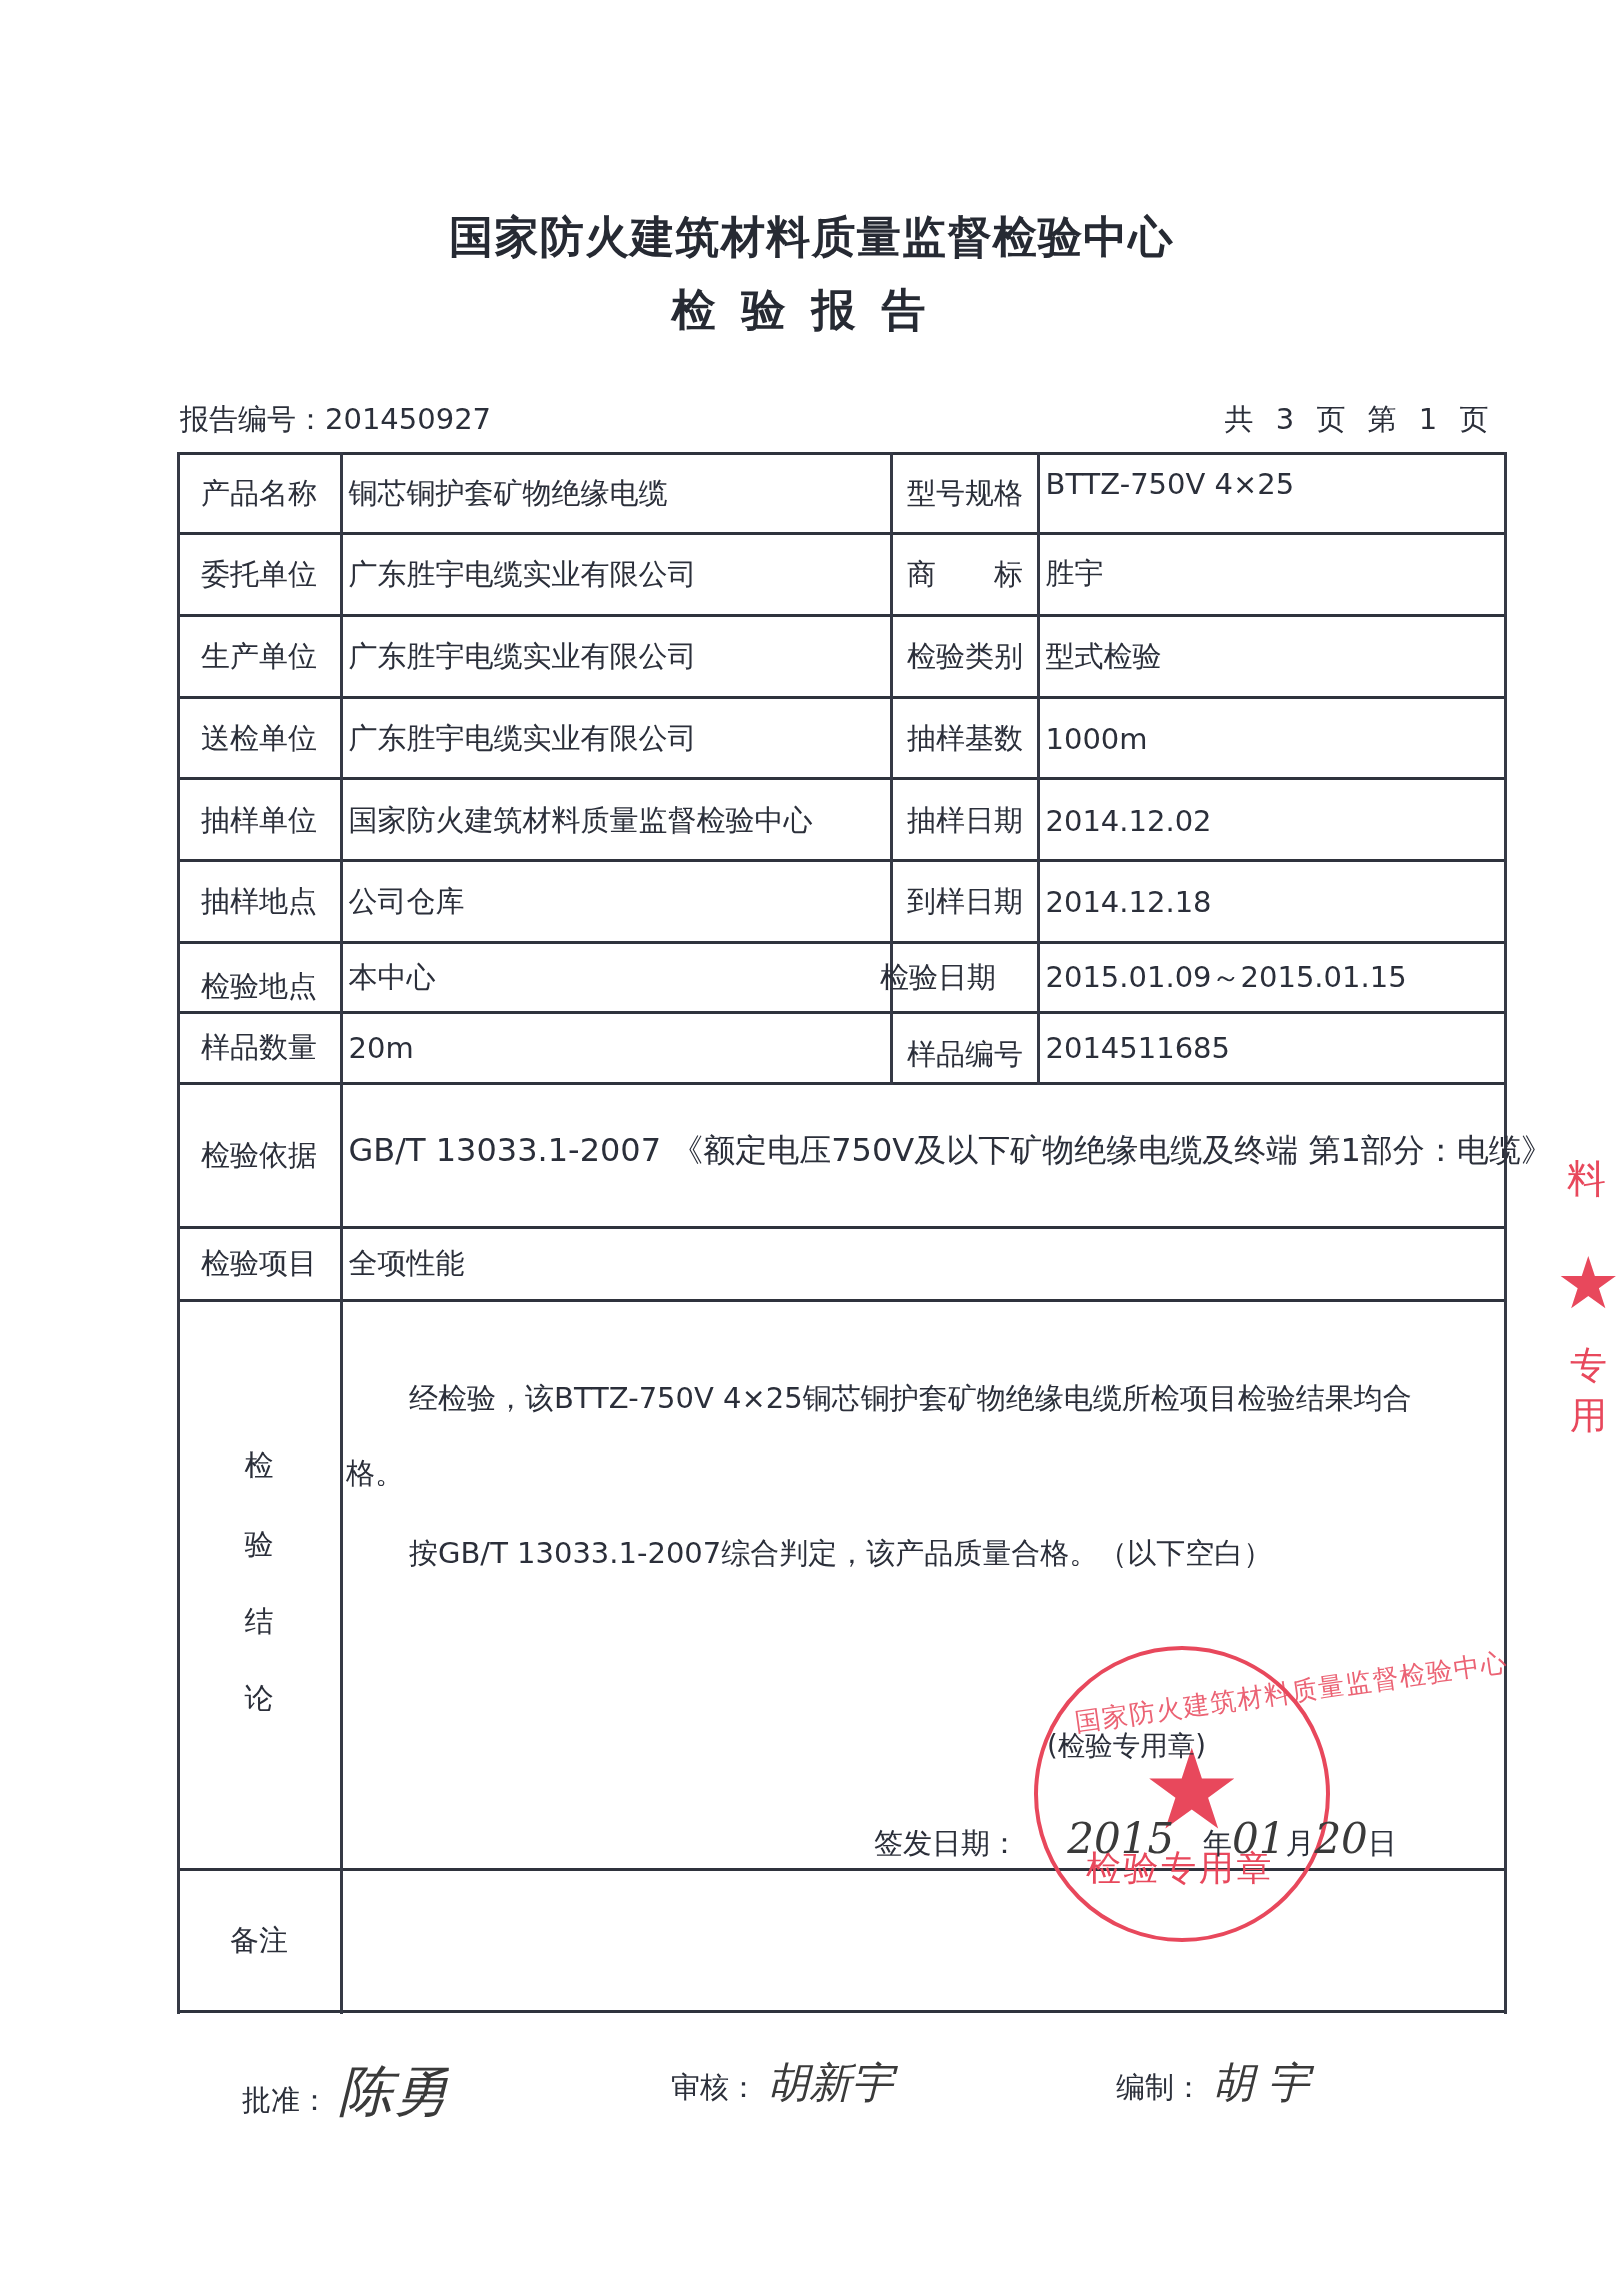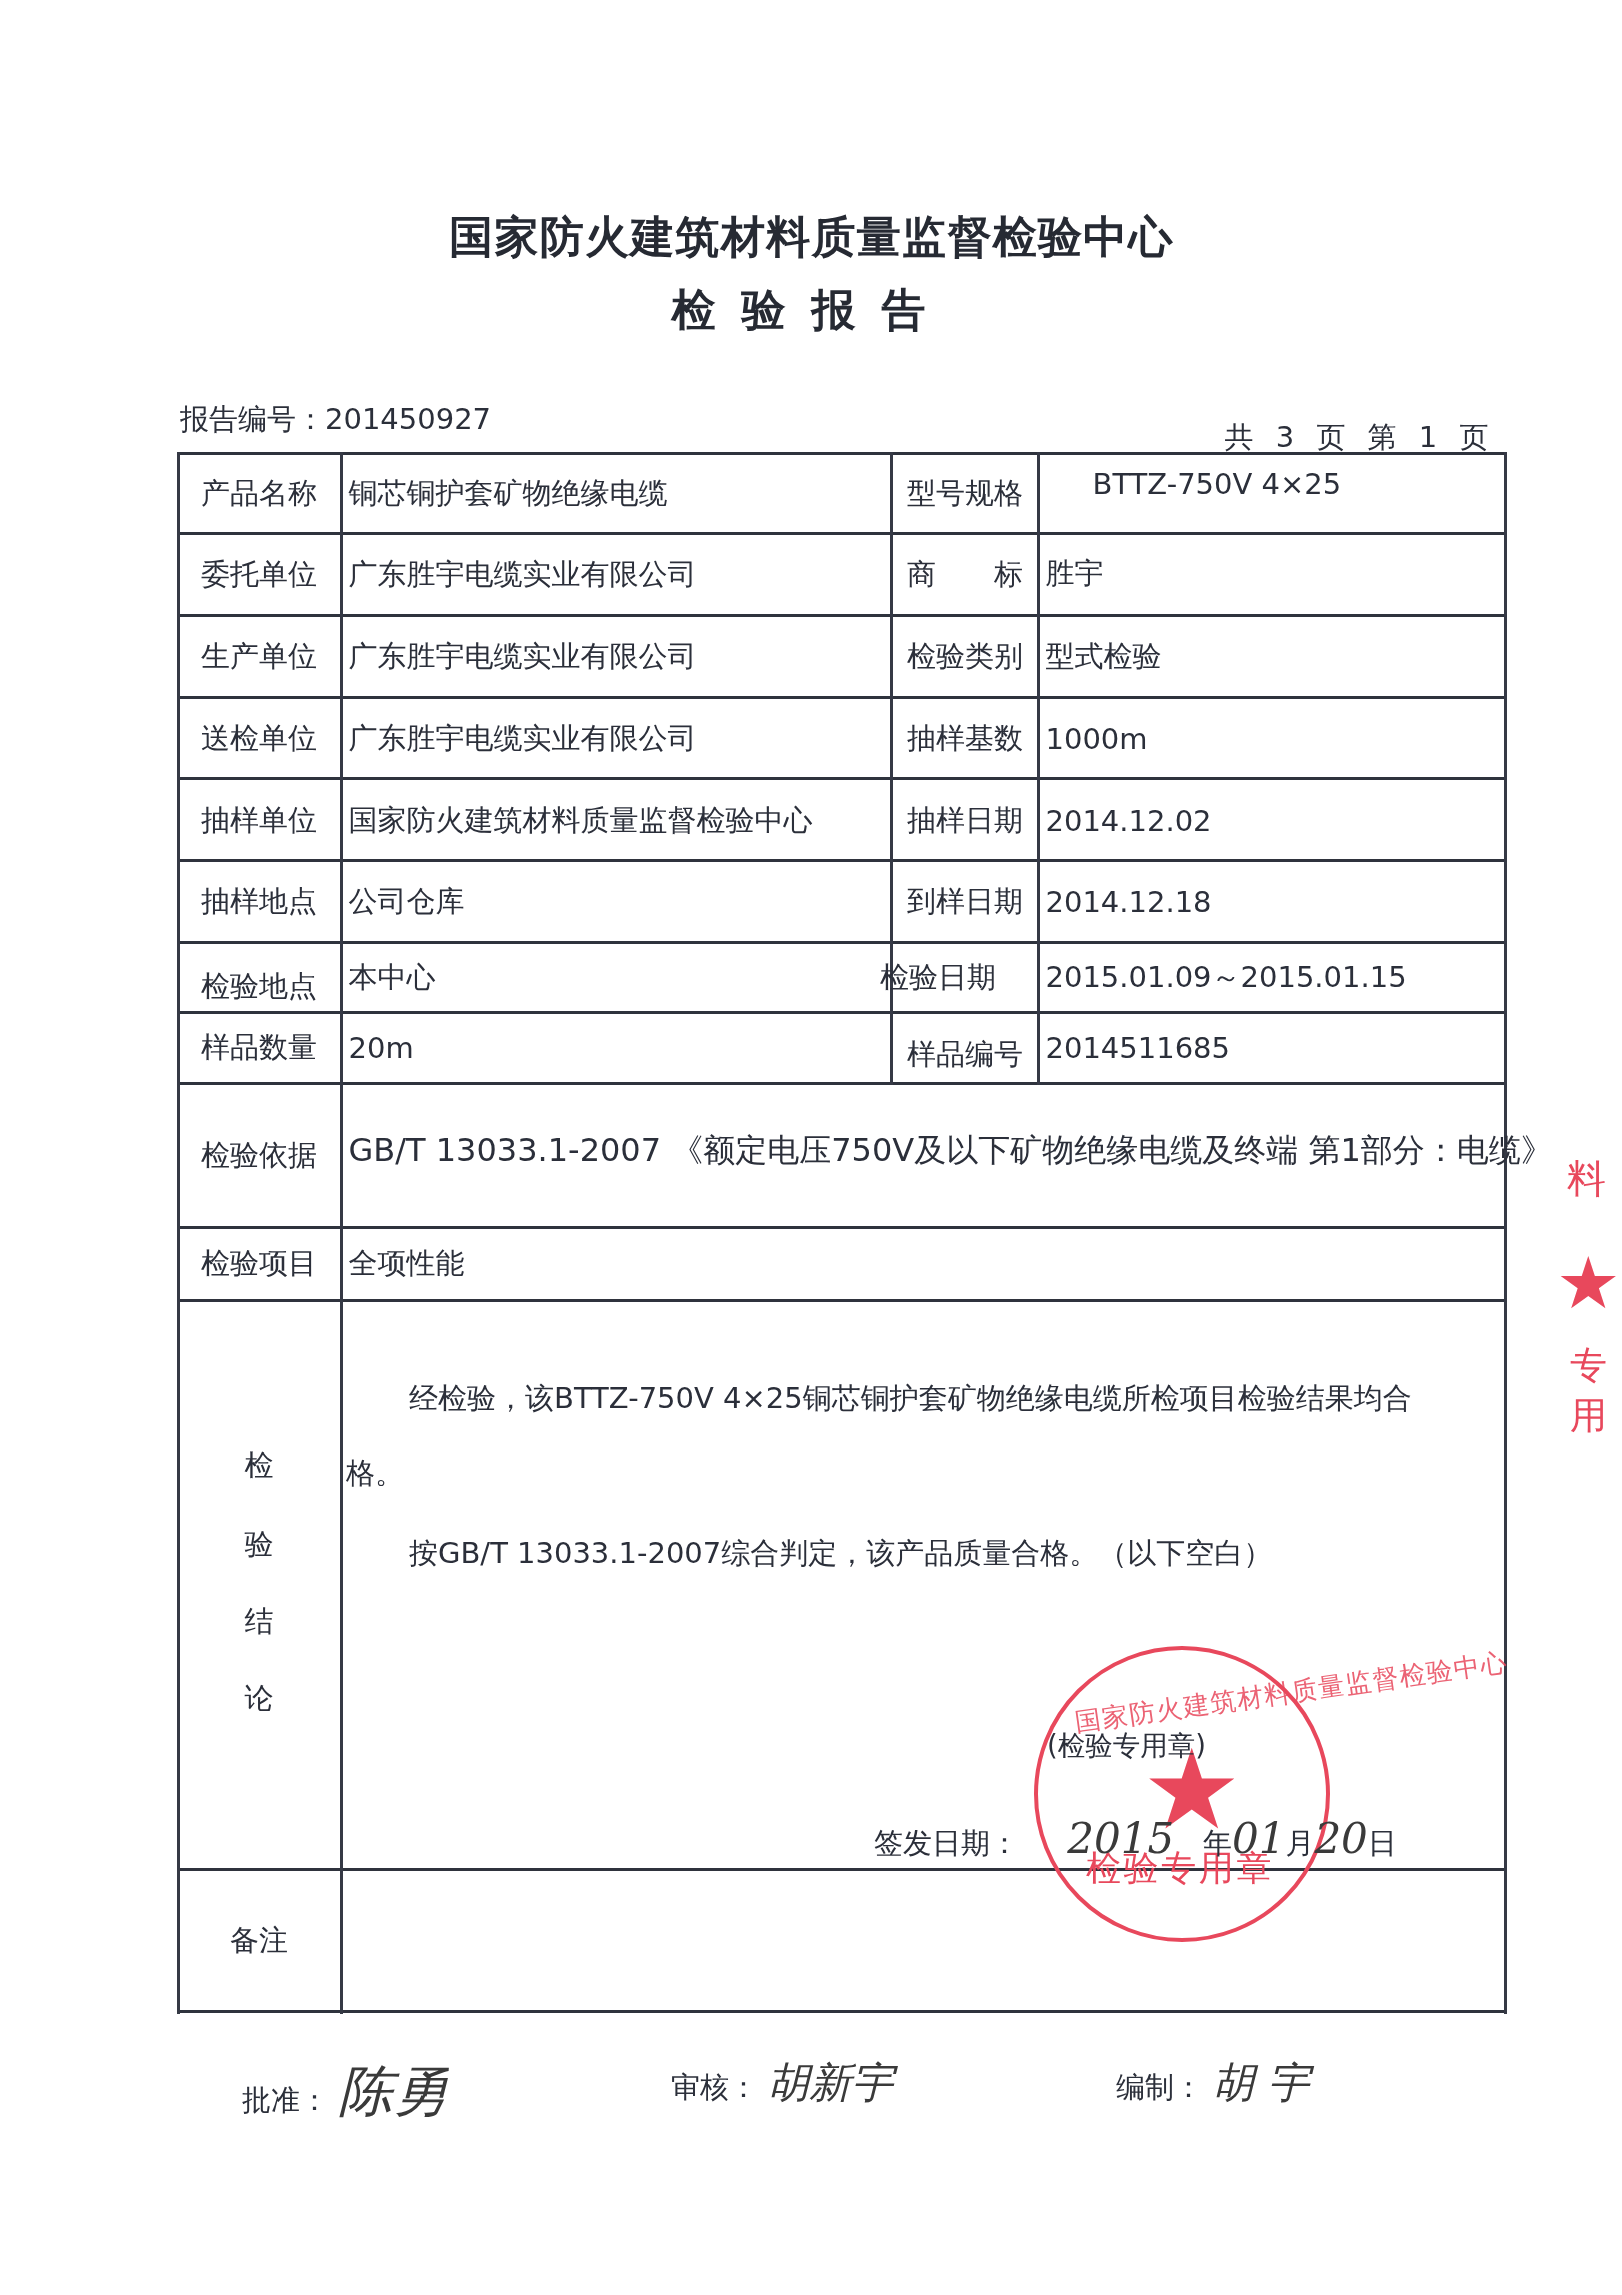--- a/index.html
+++ b/index.html
@@ -3,21 +3,21 @@
 <meta charset="utf-8">
 <style>
   html, body { margin:0; padding:0; background:#ffffff; }
   body { width:1623px; height:2295px; position:relative; overflow:hidden;
          font-family:"DejaVu Sans", "Liberation Sans", sans-serif; color:#2b2f3a; }
   .abs { position:absolute; }
   .title1 { left:0; width:1623px; top:208px; text-align:center; font-size:44px; font-weight:bold; letter-spacing:1.3px; color:#262a33; }
   .title2 { left:0; width:1623px; top:281px; text-align:center; font-size:44px; font-weight:bold; letter-spacing:26px; color:#262a33; }
   .meta { top:400px; font-size:29px; color:#2b2f3a; }
   .report-no { left:180px; }
-  .page-no { right:128px; letter-spacing:6.5px;margin-top:18px; }
+  .page-no { right:128px; letter-spacing:6.5px; }
 
   
   .hline { position:absolute; left:177px; width:1330px; height:3.3px; background:#2f333d; }
   .vline { position:absolute; width:2.6px; background:#353945; }
   .cell { position:absolute; display:flex; align-items:center; font-size:29px; white-space:nowrap; }
   .lab { justify-content:center; }
   .val { padding-left:6.5px; }
 
   .concl-label { position:absolute; left:177px; width:164px; text-align:center; font-size:29px; }
   .para { position:absolute; font-size:29px; white-space:nowrap; }
@@ -59,21 +59,21 @@
   <div class="vline" style="left:340px; top:452px; height:1562px"></div>
   <div class="vline" style="left:890px; top:452px; height:633px"></div>
   <div class="vline" style="left:1037px; top:452px; height:633px"></div>
   <div class="vline" style="left:1504px; top:452px; height:1562px"></div>
 </div>
 
 <div>
   <div class="cell lab" style="left:179px; width:160px; top:455px; height:77px">产品名称</div>
   <div class="cell val" style="left:342px; width:541px; top:455px; height:77px">铜芯铜护套矿物绝缘电缆</div>
   <div class="cell lab" style="left:893px; width:144px; top:455px; height:77px">型号规格</div>
-  <div class="cell val" style="left:1086px; width:458px; top:455px; height:57px">BTTZ-750V  4×25</div>
+  <div class="cell val" style="left:1039px; width:458px; top:455px; height:57px">BTTZ-750V  4×25</div>
 </div>
 <div>
   <div class="cell lab" style="left:179px; width:160px; top:535px; height:79px">委托单位</div>
   <div class="cell val" style="left:342px; width:541px; top:535px; height:79px">广东胜宇电缆实业有限公司</div>
   <div class="cell lab" style="left:893px; width:144px; top:535px; height:79px">商　　标</div>
   <div class="cell val" style="left:1039px; width:458px; top:535px; height:77px">胜宇</div>
 </div>
 <div>
   <div class="cell lab" style="left:179px; width:160px; top:617px; height:79px">生产单位</div>
   <div class="cell val" style="left:342px; width:541px; top:617px; height:79px">广东胜宇电缆实业有限公司</div>

